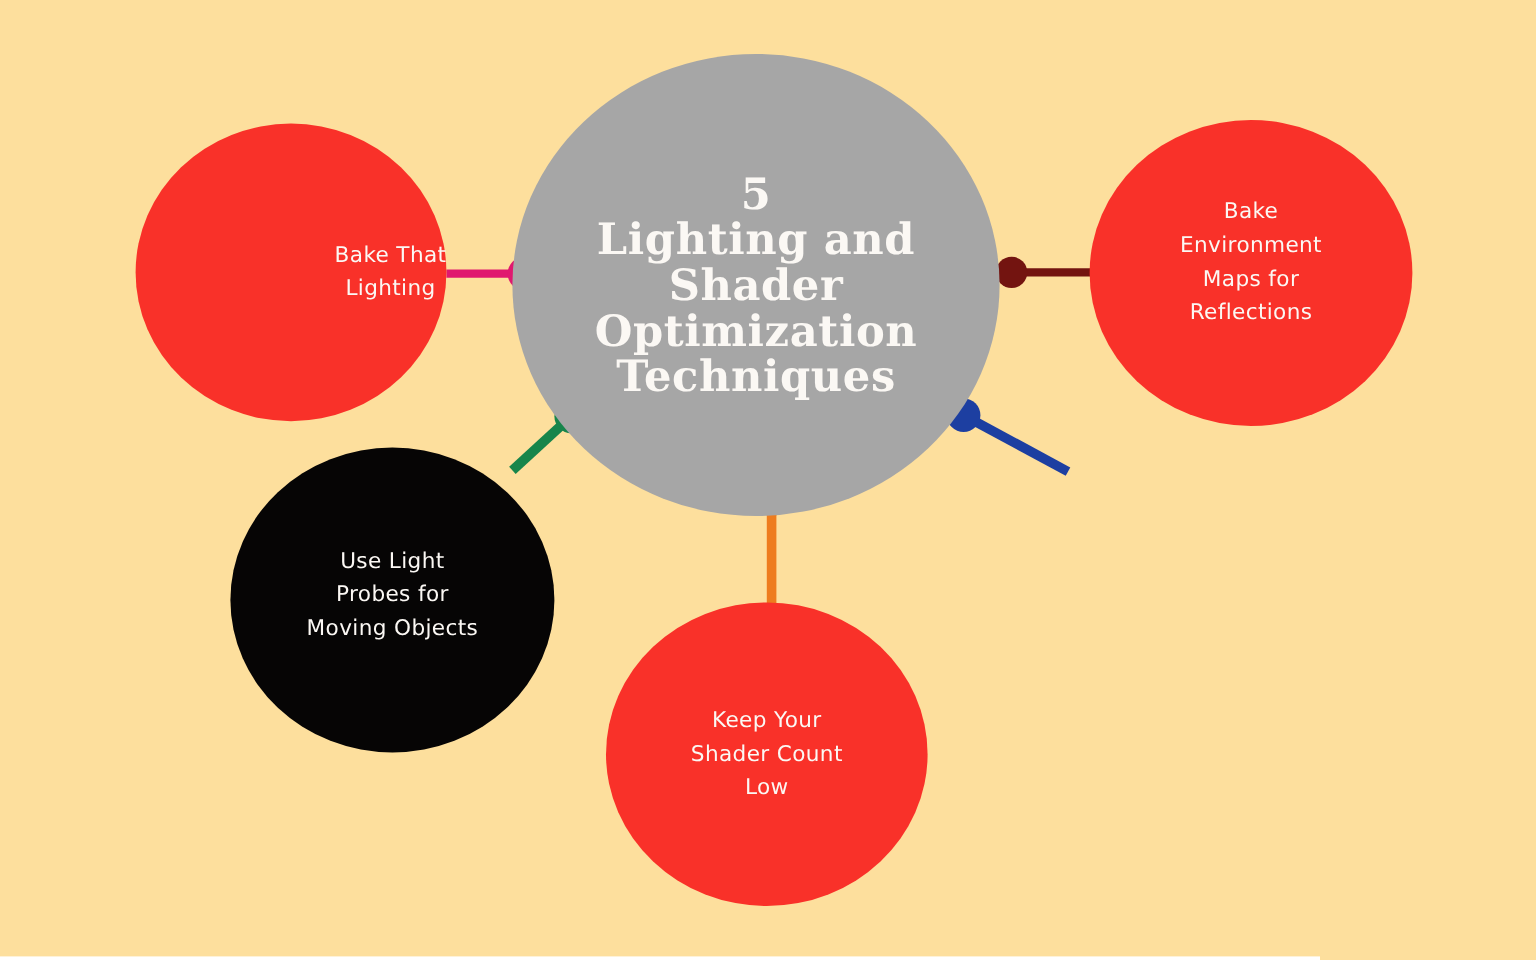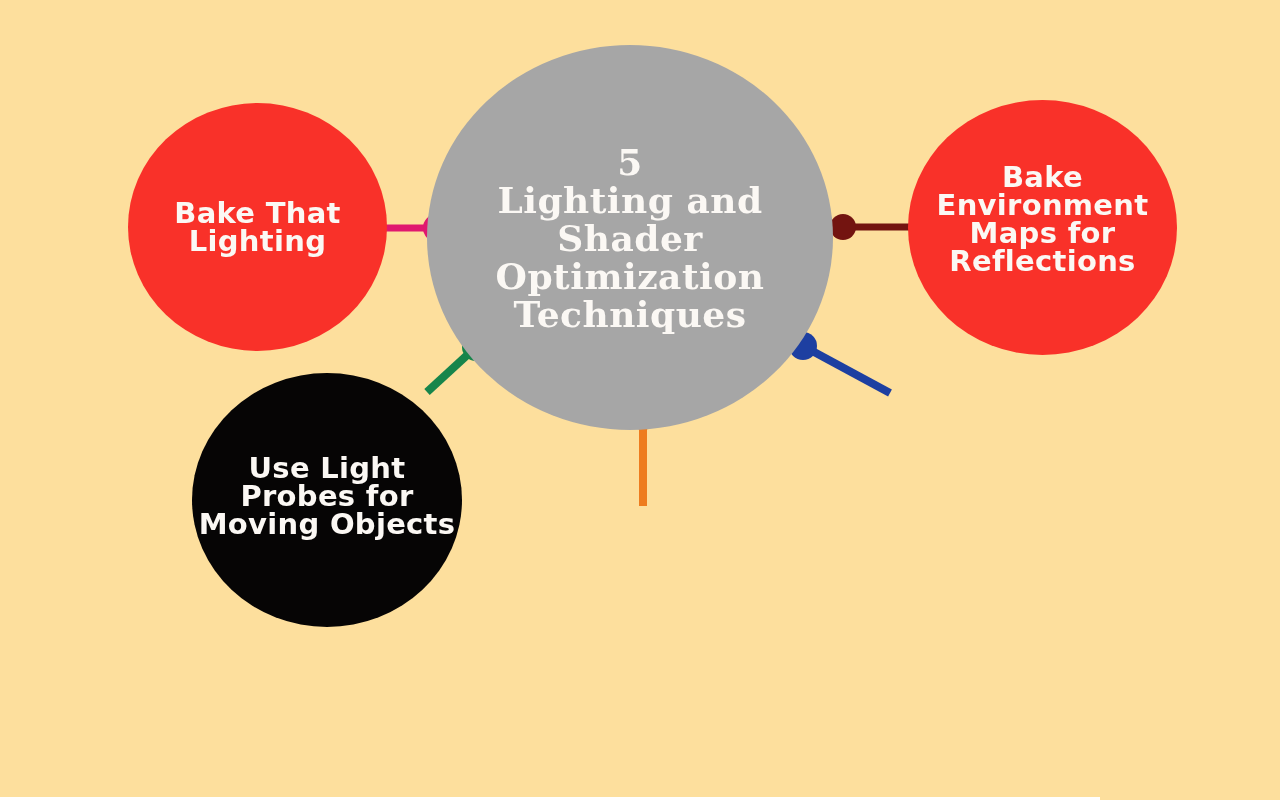--- a/index.html
+++ b/index.html
@@ -36,26 +36,26 @@
   .hub .label {
     font-family: "DejaVu Serif", "Liberation Serif", serif;
     font-weight: 700;
     font-size: 36px;
     line-height: 38px;
     letter-spacing: 0.5px;
   }
 
   
   .node .label {
-    font-weight: 700;
-    font-size: 29px;
+    font-weight: 400;
+    font-size: 18px;
     line-height: 28px;
     letter-spacing: 0.3px;
   }
-  .node-1 { left: 128px; top: 103px; width: 259px; height: 248px; }
+  .node-1 { left: 113px; top: 103px; width: 259px; height: 248px; justify-content: flex-end; }
   .node-2 { left: 908px; top: 100px; width: 269px; height: 255px; }
   .node-2 .label { margin-top: -18px; }
   .node-3 { left: 192px; top: 373px; width: 270px; height: 254px; }
   .node-3 .label { margin-top: -8px; text-align: center; }
   .node-4 { left: 505px; top: 502px; width: 268px; height: 253px; }
   .node-5 { left: 822px; top: 372px; width: 270px; height: 255px; }
   .node-5 .label { margin-top: 12px; }
 
   .connector-layer {
     position: absolute;
@@ -128,16 +128,21 @@
 Maps for
 Reflections</div>
   </div>
 
   <div class="circle black node node-3">
     <div class="label">Use Light
 Probes for
 Moving Objects</div>
   </div>
 
+  <div class="circle red node node-4">
+    <div class="label">Keep Your
+Shader Count
+Low</div>
+  </div>
 
 
   <div class="bottom-strip"></div>
 </div>
 
 </body></html>

